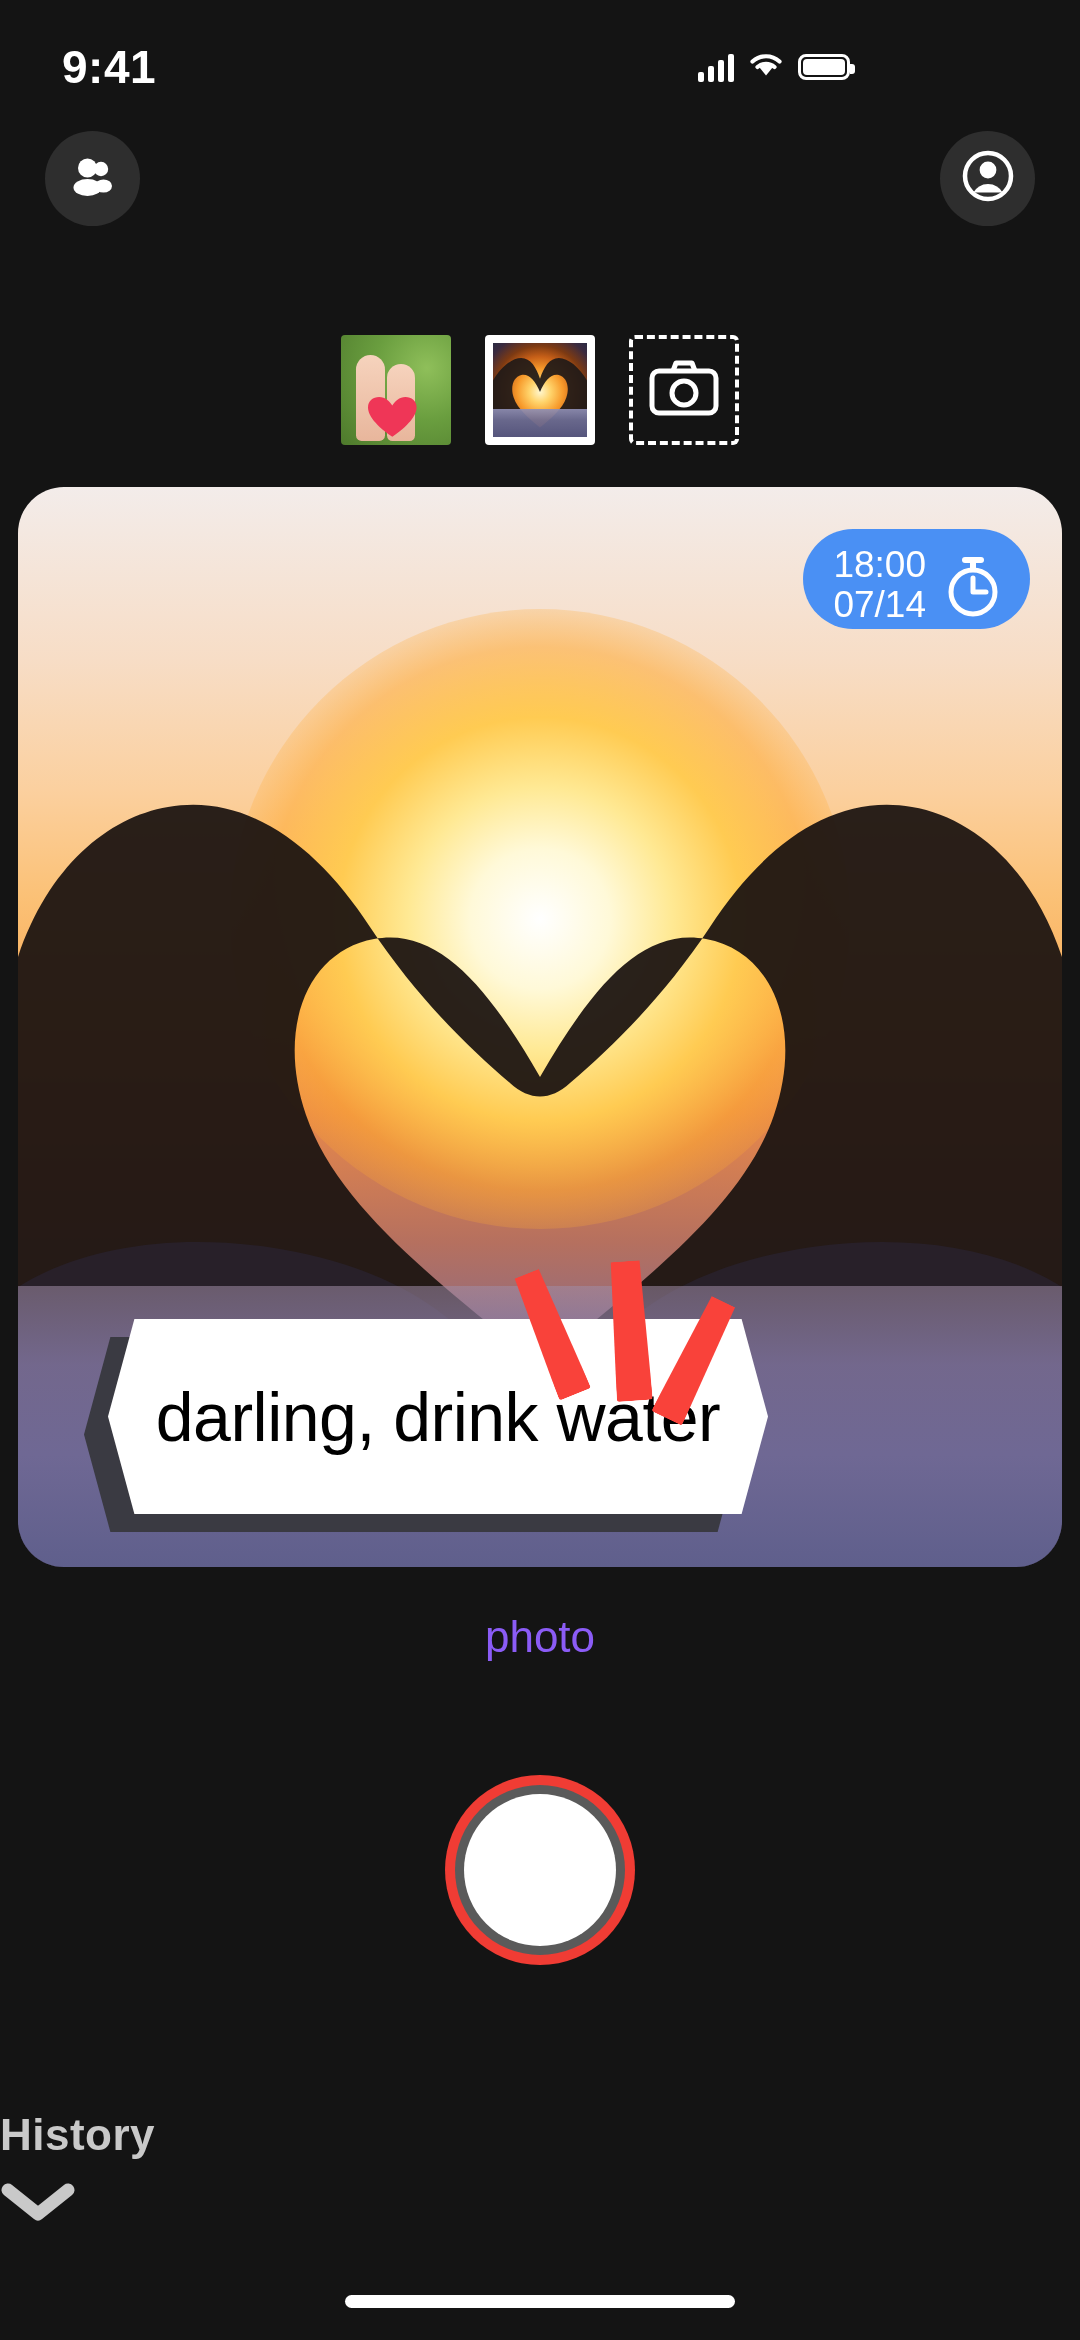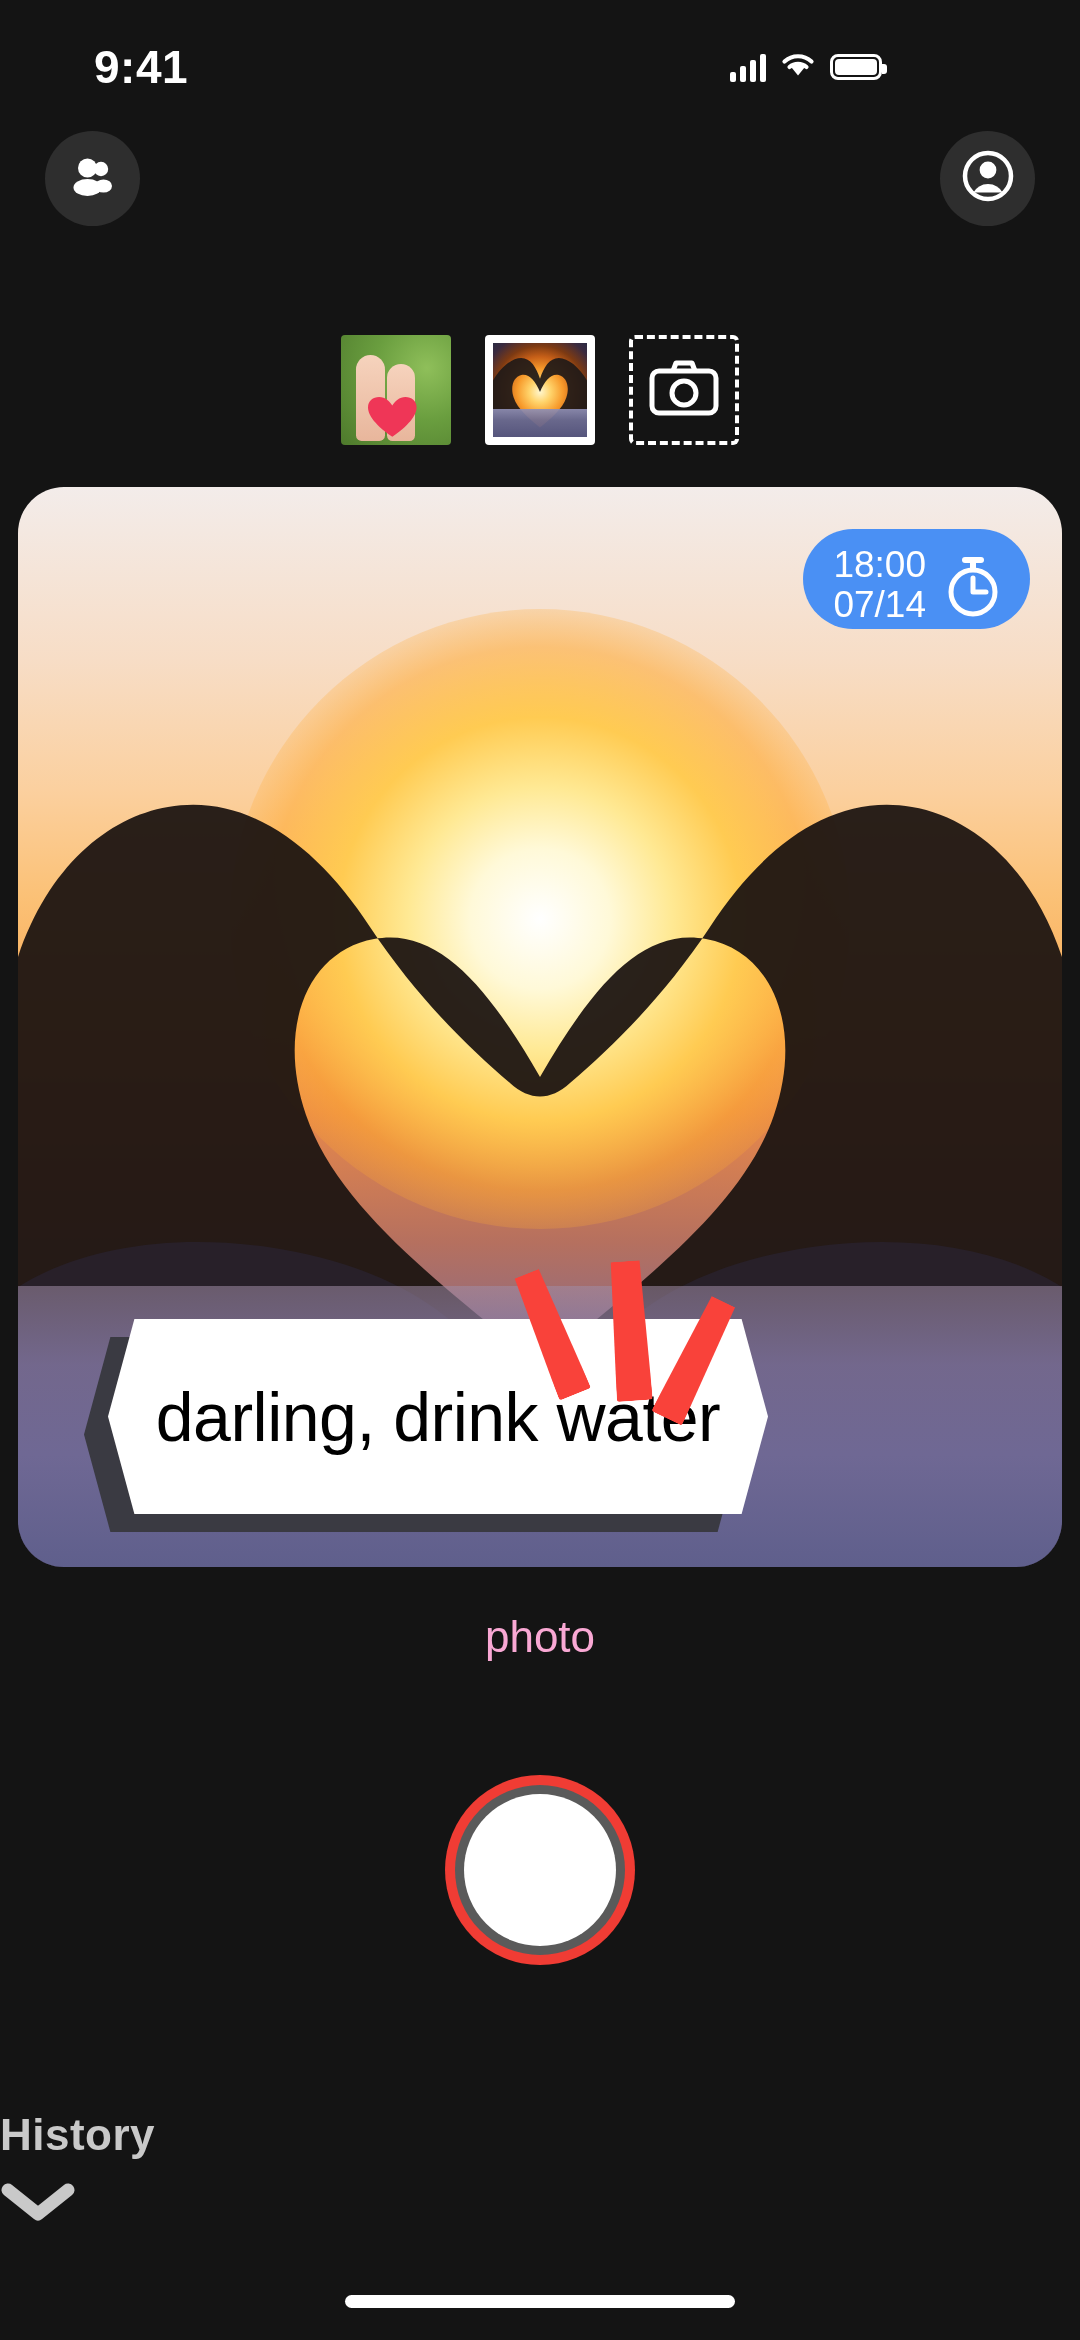--- a/index.html
+++ b/index.html
@@ -10,21 +10,20 @@
     font-family:"Liberation Sans", sans-serif;
     overflow:hidden;
   }
   .phone { position:relative; width:1080px; height:2340px; background:#141414; }
 
   
   .statusbar {
     position:absolute; top:0; left:0; width:912px; height:120px;
     display:flex; align-items:center; justify-content:space-between;
     padding:0 62px;
-    margin-left:32px;
   }
   .sb-time {
     color:#fff; font-size:46px; font-weight:600; letter-spacing:0.5px;
     margin-top:14px;
   }
   .sb-right { display:flex; align-items:center; gap:14px; margin-top:14px; }
   .sig { display:flex; align-items:flex-end; gap:4px; height:30px; }
   .sig i { display:block; width:6px; background:#fff; border-radius:2px; }
   .sig i:nth-child(1){height:10px;} .sig i:nth-child(2){height:16px;}
   .sig i:nth-child(3){height:22px;} .sig i:nth-child(4){height:28px;}
@@ -182,21 +181,21 @@
   .emph i:nth-child(3){ width:34px; height:130px; left:162px; top:36px;
      transform:rotate(26deg); clip-path:polygon(12% 0%,88% 0%,100% 100%,0% 100%); }
 
   
   .tabs {
     position:absolute; top:1612px; left:0; width:1080px;
     display:flex; align-items:flex-start; justify-content:center; gap:92px;
   }
   .tab { position:relative; cursor:pointer; padding-bottom:22px; }
   .tab-label { color:#fff; font-size:44px; font-weight:400; display:block; }
-  .tab.inactive .tab-label { color:#f9a8d4; }
+  .tab.inactive .tab-label { color:#8b5cf6; }
   .tab .underline {
     position:absolute; left:50%; bottom:0; transform:translateX(-50%);
     width:96px; height:10px; background:#fff; border-radius:6px;
   }
 
   
   .shutter {
     position:absolute; top:1775px; left:50%; transform:translateX(-50%);
     width:190px; height:190px; border-radius:50%;
     background:#f03c34; display:flex; align-items:center; justify-content:center;

